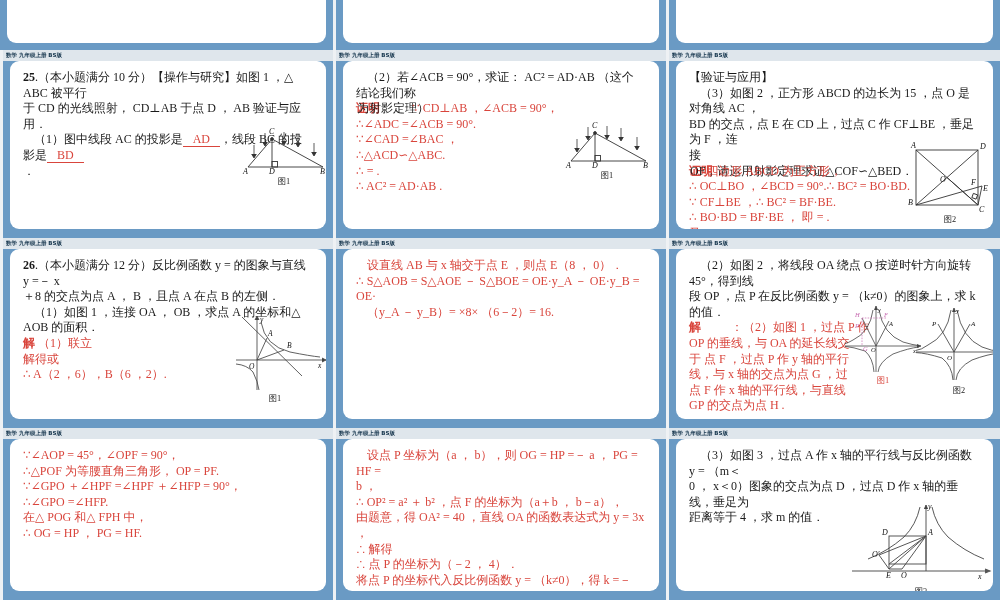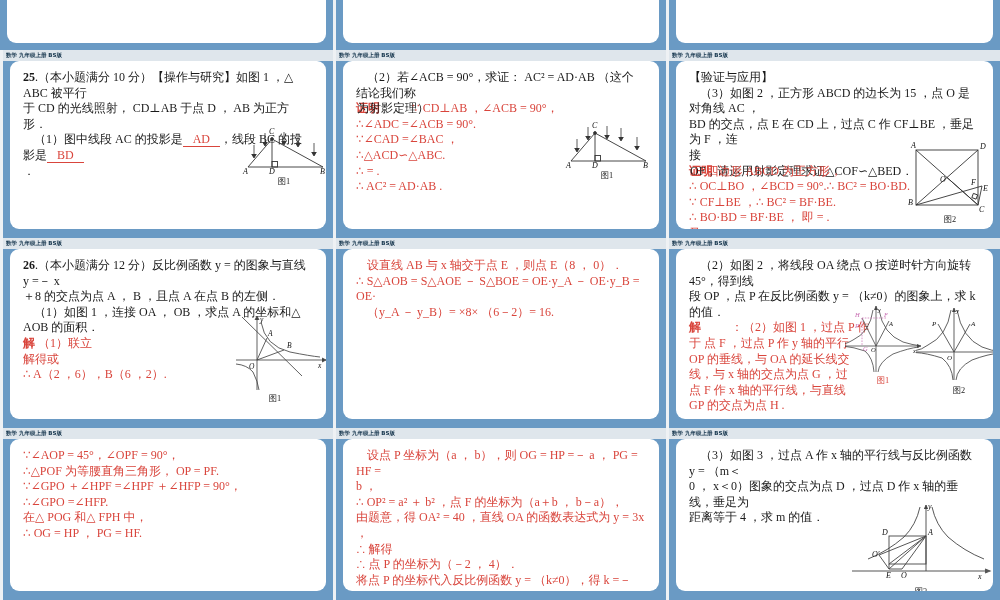--- a/index.html
+++ b/index.html
@@ -86,21 +86,21 @@
     <div class="slide-body"></div>
   </div>
 
   <div class="slide">
     <div class="hdr">
       <div class="hdr-txt">数学 九年级上册 BS版</div>
     </div>
     <div class="slide-body">
       <div class="content">
         <p><span class="bold">25</span><span>.（本小题满分 10 分）【操作与研究】如图 1 ，△ ABC 被平行</span></p>
-        <p>于 CD 的光线照射， CD⊥AB 于点 D ， AB 为正方形．</p>
+        <p>于 CD 的光线照射， CD⊥AB 于点 D ， AB 验证与应用．</p>
         <p class="indent">
           <span>（1）图中线段 AC 的投影是</span><span class="ink ul">AD</span><span>，线段 BC 的投影是</span><span class="ink ul">BD</span>
         </p>
         <p>．</p>
       </div>
       <div class="fig" style="left:228px;top:62px;width:92px;">
         <svg width="92" height="52" viewBox="0 0 92 52">
           <g stroke="#333" stroke-width="0.9" fill="none">
             <path d="M10 44 L34 16 L85 44 Z"></path>
             <line x1="34" y1="16" x2="34" y2="44"></line>
@@ -287,22 +287,22 @@
       <div class="hdr-txt">数学 九年级上册 BS版</div>
     </div>
     <div class="slide-body">
       <div class="content">
         <p class="indent">（2）如图 2 ，将线段 OA 绕点 O 按逆时针方向旋转 45°，得到线</p>
         <p>段 OP ，点 P 在反比例函数 y =   （k≠0）的图象上，求 k 的值．</p>
         <p class="overlap" style="height:15.6px;">
           <span class="ovl ink-b">解</span>
           <span class="ovl ink" style="left:9px;margin-left:33px;">：（2）如图 1 ，过点 P 作</span>
         </p>
+        <p class="ink">OP 的垂线，与 OA 的延长线交</p>
         <p class="ink">于 点 F ，过点 P 作 y 轴的平行</p>
-        <p class="ink">OP 的垂线，与 OA 的延长线交</p>
         <p class="ink">线，与 x 轴的交点为点 G ，过</p>
         <p class="ink">点 F 作 x 轴的平行线，与直线</p>
         <p class="ink">GP 的交点为点 H .</p>
       </div>
 
       <div class="fig" style="left:167px;top:55px;width:80px;">
         <svg width="80" height="70" viewBox="0 0 80 70">
           <g stroke="#444" stroke-width="0.8" fill="none">
             <line x1="2" y1="42" x2="76" y2="42"></line>
             <path d="M74 40.5 L78 42 L74 43.5" fill="#444"></path>

